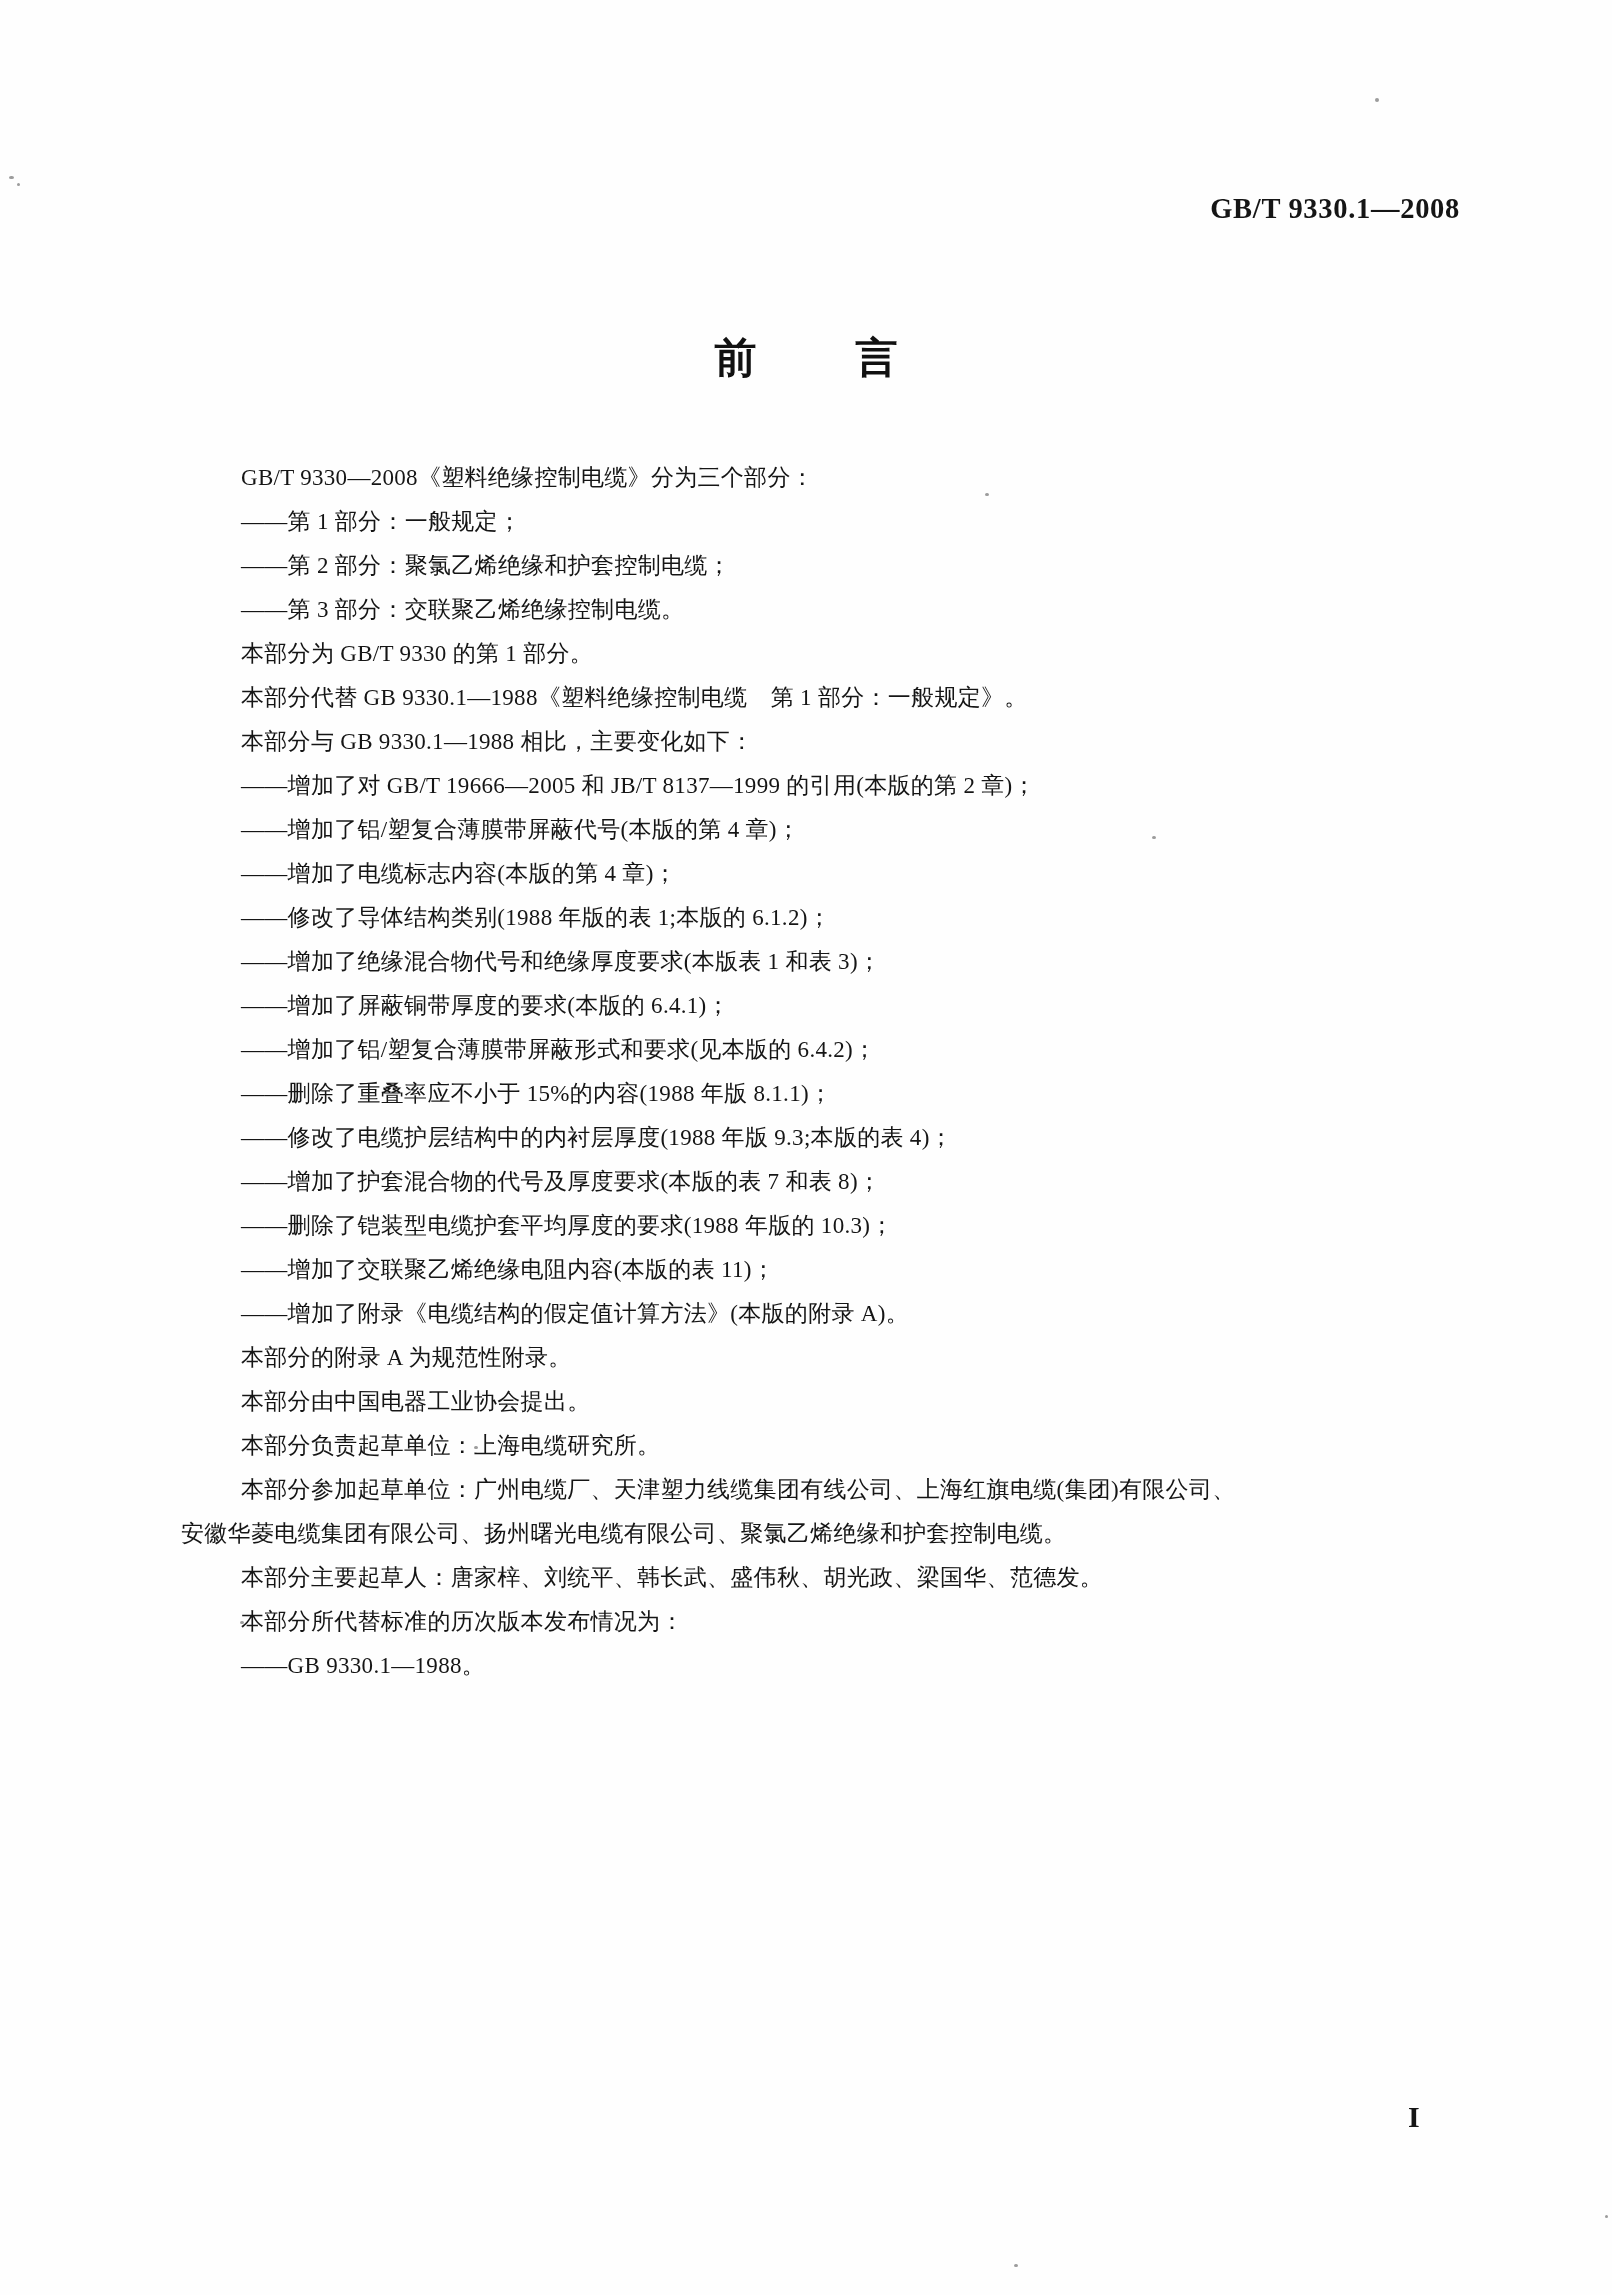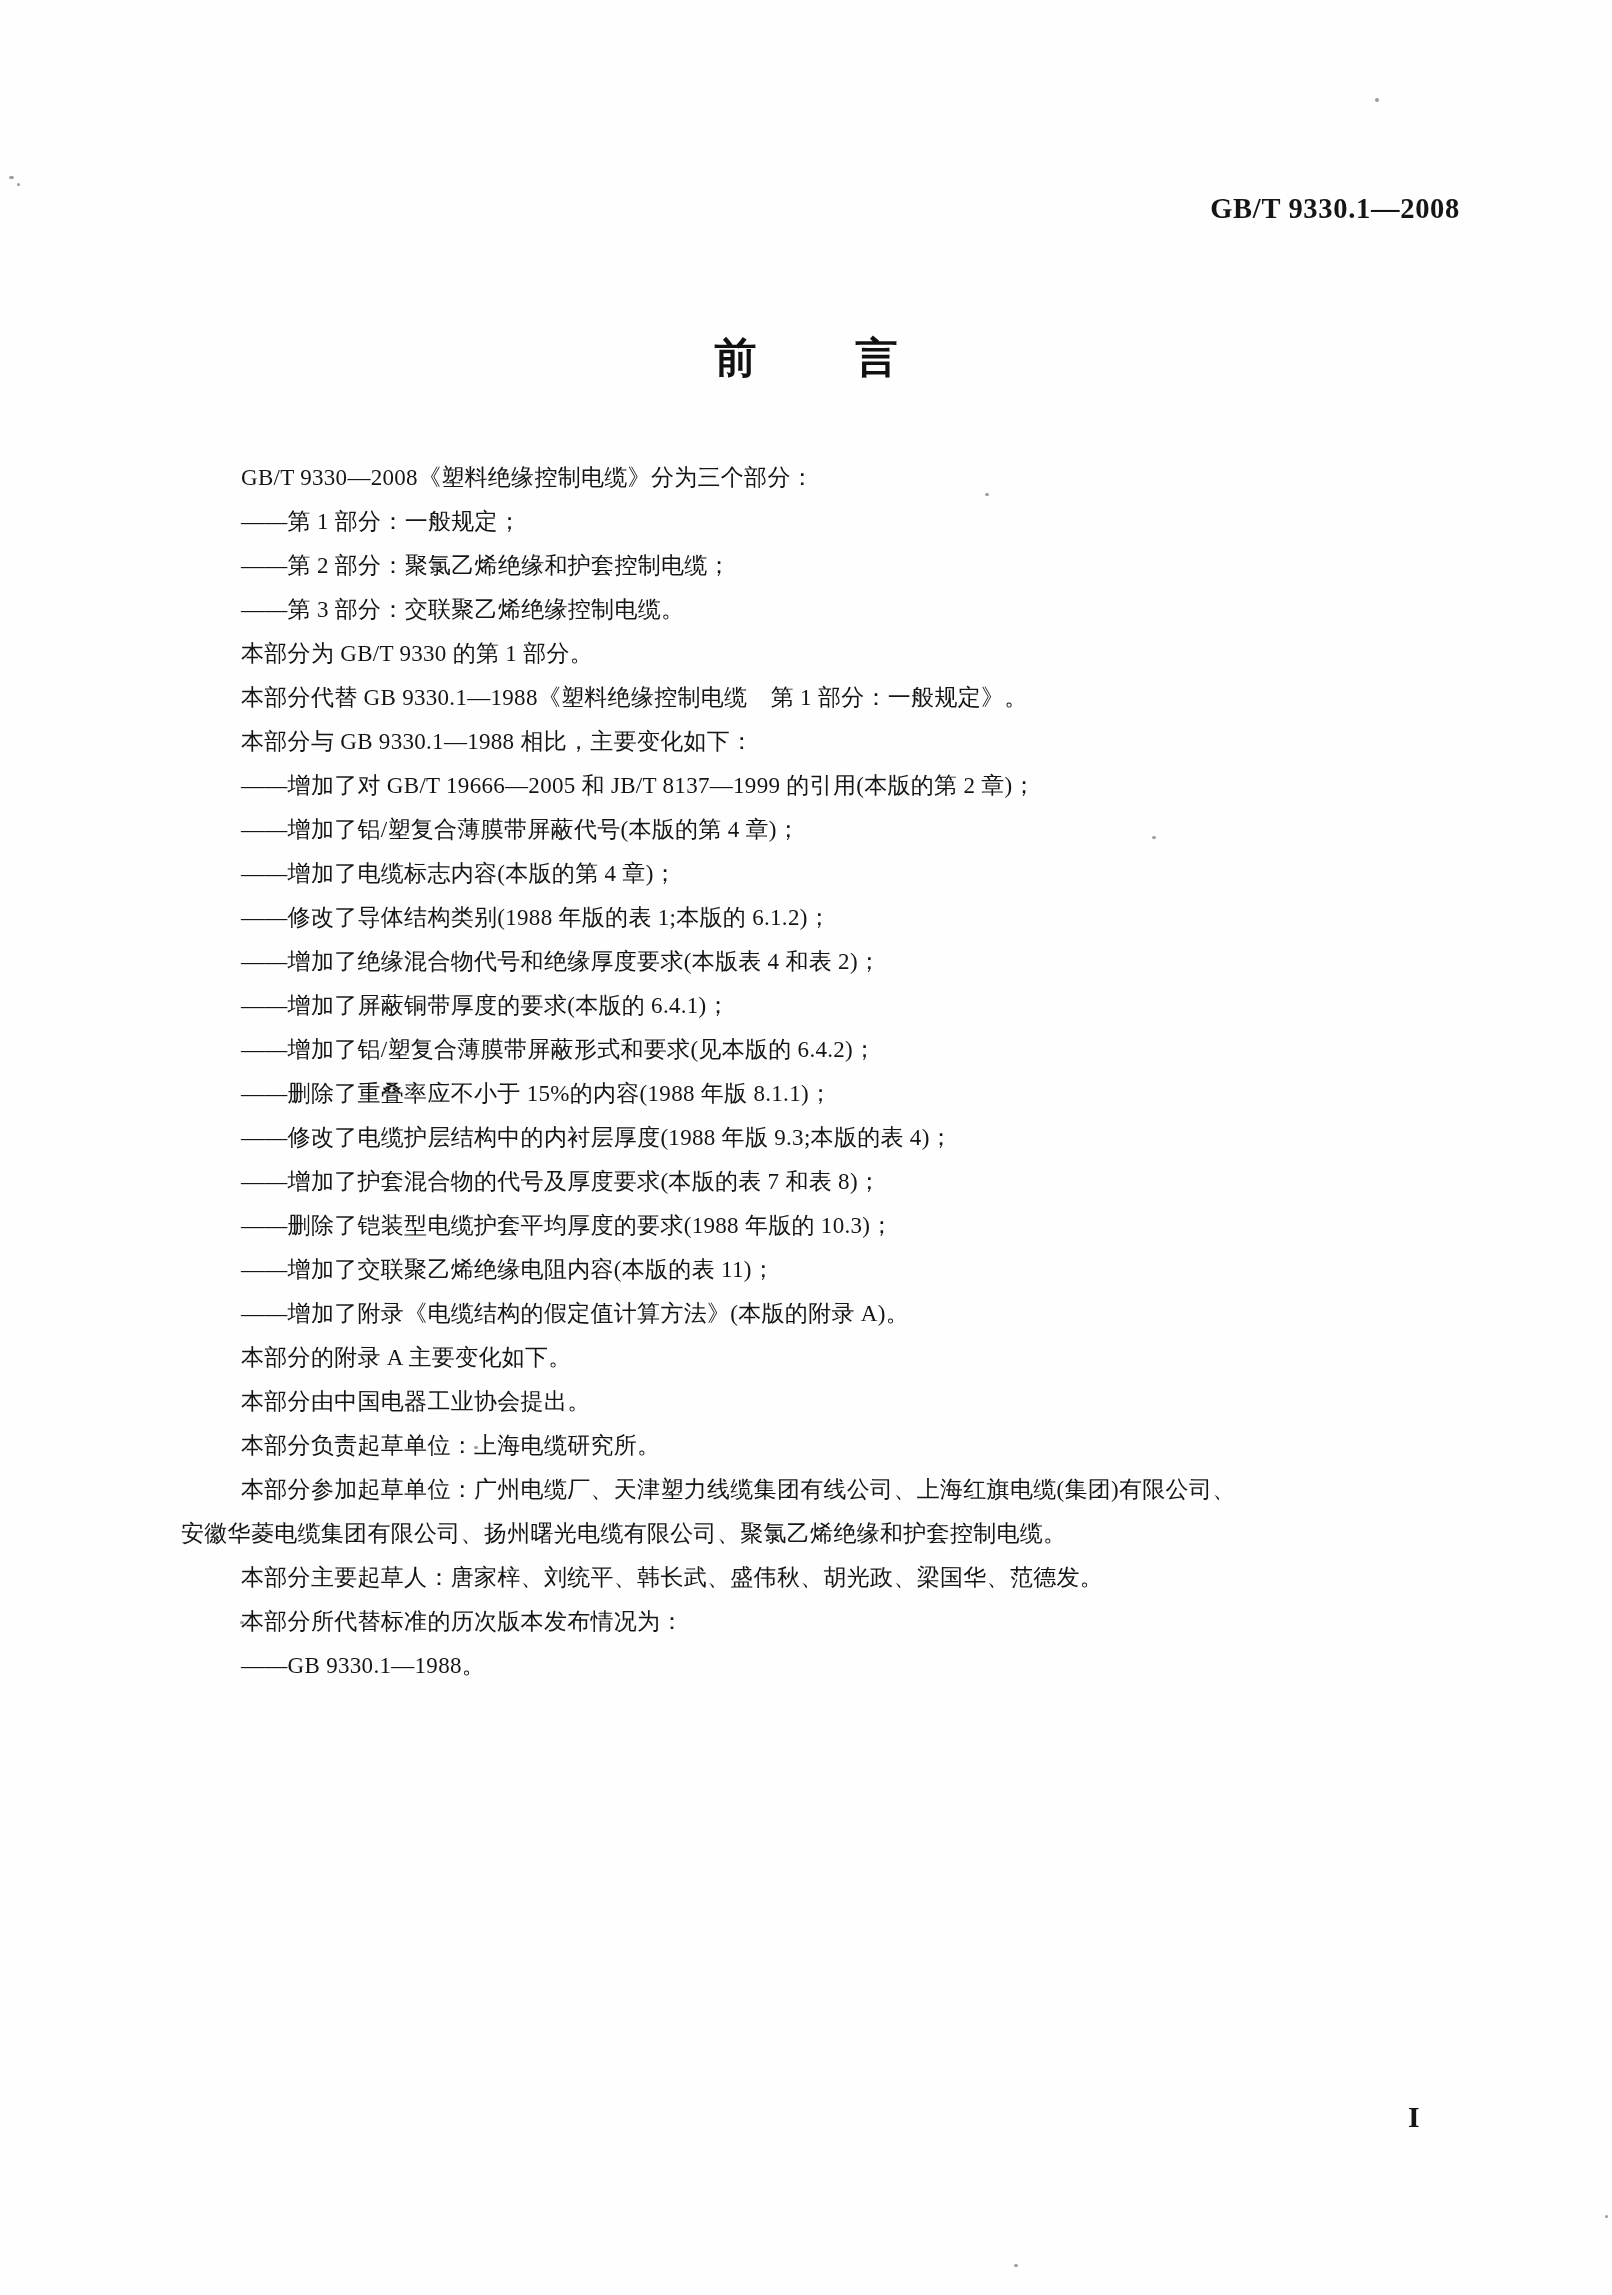--- a/index.html
+++ b/index.html
@@ -89,30 +89,30 @@
       <p class="line indent">——第 1 部分：一般规定；</p>
       <p class="line indent">——第 2 部分：聚氯乙烯绝缘和护套控制电缆；</p>
       <p class="line indent">——第 3 部分：交联聚乙烯绝缘控制电缆。</p>
       <p class="line indent">本部分为 GB/T 9330 的第 1 部分。</p>
       <p class="line indent">本部分代替 GB 9330.1—1988《塑料绝缘控制电缆　第 1 部分：一般规定》。</p>
       <p class="line indent">本部分与 GB 9330.1—1988 相比，主要变化如下：</p>
       <p class="line indent">——增加了对 GB/T 19666—2005 和 JB/T 8137—1999 的引用(本版的第 2 章)；</p>
       <p class="line indent">——增加了铝/塑复合薄膜带屏蔽代号(本版的第 4 章)；</p>
       <p class="line indent">——增加了电缆标志内容(本版的第 4 章)；</p>
       <p class="line indent">——修改了导体结构类别(1988 年版的表 1;本版的 6.1.2)；</p>
-      <p class="line indent">——增加了绝缘混合物代号和绝缘厚度要求(本版表 4 和表 2)；</p>
+      <p class="line indent">——增加了绝缘混合物代号和绝缘厚度要求(本版表 1 和表 3)；</p>
       <p class="line indent">——增加了屏蔽铜带厚度的要求(本版的 6.4.1)；</p>
       <p class="line indent">——增加了铝/塑复合薄膜带屏蔽形式和要求(见本版的 6.4.2)；</p>
       <p class="line indent">——删除了重叠率应不小于 15%的内容(1988 年版 8.1.1)；</p>
       <p class="line indent">——修改了电缆护层结构中的内衬层厚度(1988 年版 9.3;本版的表 4)；</p>
       <p class="line indent">——增加了护套混合物的代号及厚度要求(本版的表 7 和表 8)；</p>
       <p class="line indent">——删除了铠装型电缆护套平均厚度的要求(1988 年版的 10.3)；</p>
       <p class="line indent">——增加了交联聚乙烯绝缘电阻内容(本版的表 11)；</p>
       <p class="line indent">——增加了附录《电缆结构的假定值计算方法》(本版的附录 A)。</p>
-      <p class="line indent">本部分的附录 A 主要变化如下。</p>
+      <p class="line indent">本部分的附录 A 为规范性附录。</p>
       <p class="line indent">本部分由中国电器工业协会提出。</p>
       <p class="line indent">本部分负责起草单位：上海电缆研究所。</p>
       <p class="line indent">本部分参加起草单位：广州电缆厂、天津塑力线缆集团有线公司、上海红旗电缆(集团)有限公司、</p>
       <p class="line">安徽华菱电缆集团有限公司、扬州曙光电缆有限公司、聚氯乙烯绝缘和护套控制电缆。</p>
       <p class="line indent">本部分主要起草人：唐家梓、刘统平、韩长武、盛伟秋、胡光政、梁国华、范德发。</p>
       <p class="line indent">本部分所代替标准的历次版本发布情况为：</p>
       <p class="line indent">——GB 9330.1—1988。</p>
     </main>
 
   <div class="page-number">I</div>

